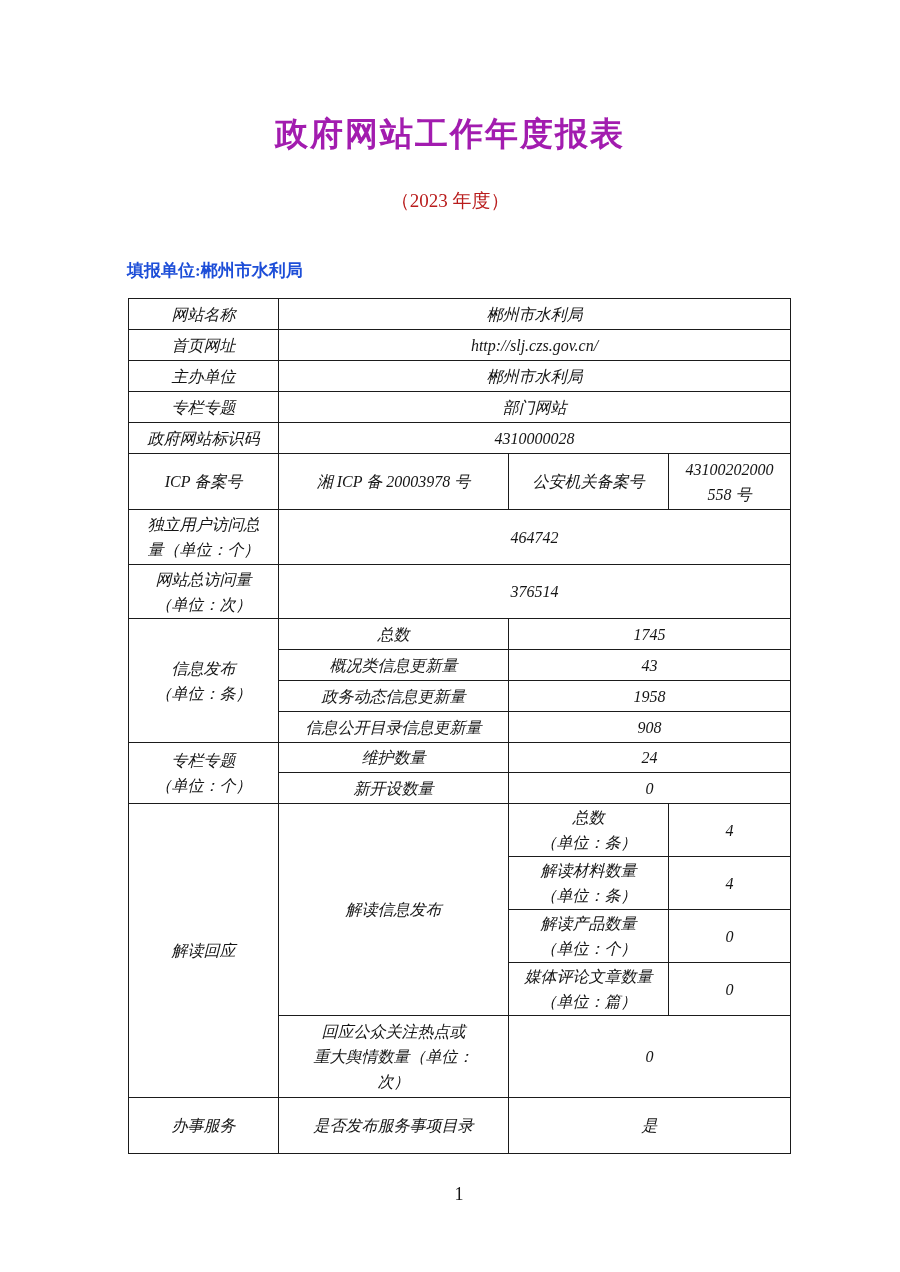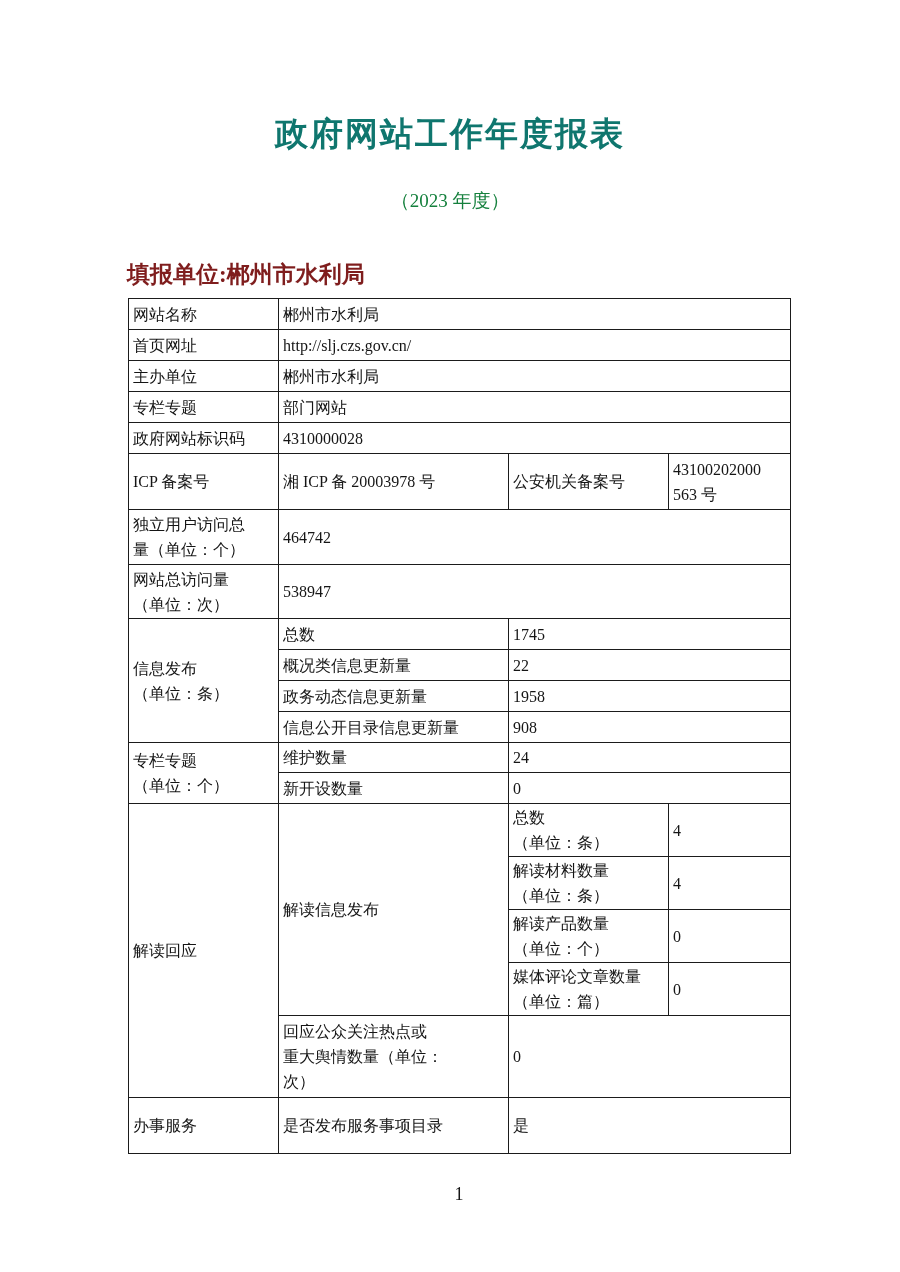--- a/index.html
+++ b/index.html
@@ -15,55 +15,57 @@
   }
   .doc-title {
     position: absolute;
     top: 112px;
     left: 0;
     width: 900px;
     text-align: center;
     font-size: 33px;
     font-weight: bold;
     letter-spacing: 2px;
-    color: #0f766e;
+    color: #a21caf;
   }
   .doc-subtitle {
     position: absolute;
     top: 188px;
     left: 0;
     width: 900px;
     text-align: center;
     font-size: 19px;
-    color: #15803d;
+    color: #b91c1c;
   }
   .unit-line {
     position: absolute;
     top: 259px;
     left: 127px;
-    font-size: 23px;
+    font-size: 17px;
     font-weight: bold;
-    color: #7f1d1d;
+    color: #1d4ed8;
   }
   table.report {
     position: absolute;
     top: 298px;
     left: 128px;
     width: 662px;
     table-layout: fixed;
     border-collapse: collapse;
   }
   table.report td {
     border: 1px solid #1b1b1b;
+    text-align: center;
     vertical-align: middle;
     font-size: 16px;
     line-height: 25px;
     padding: 1px 4px;
     white-space: pre-line;
     color: #151515;
+    font-style: italic;
   }
   tr.h31 td { height: 31px; }
   tr.h30 td { height: 30px; margin-left: 32px; }
   tr.h54 td { height: 54px; }
   tr.h55 td { height: 55px; }
   tr.h56 td { height: 56px; }
   tr.h53 td { height: 53px; }
   tr.h52 td { height: 52px; }
   tr.h82 td { height: 82px; }
   td.cut-top { vertical-align: top; padding-top: 7px; margin-left: 34px; }
@@ -113,41 +115,41 @@
       </tr>
       <tr class="h31">
         <td>政府网站标识码</td>
         <td colspan="3">4310000028</td>
       </tr>
       <tr class="h56">
         <td>ICP 备案号</td>
         <td>湘 ICP 备 20003978 号</td>
         <td>公安机关备案号</td>
         <td>43100202000
-563 号</td>
+558 号</td>
       </tr>
       <tr class="h55">
         <td>独立用户访问总
 量（单位：个）</td>
         <td colspan="3">464742</td>
       </tr>
       <tr class="h54">
         <td>网站总访问量
 （单位：次）</td>
-        <td colspan="3">538947</td>
+        <td colspan="3">376514</td>
       </tr>
       <tr class="h31">
         <td rowspan="4">信息发布
 （单位：条）</td>
         <td>总数</td>
         <td colspan="2">1745</td>
       </tr>
       <tr class="h31">
         <td>概况类信息更新量</td>
-        <td colspan="2">22</td>
+        <td colspan="2">43</td>
       </tr>
       <tr class="h31">
         <td>政务动态信息更新量</td>
         <td colspan="2">1958</td>
       </tr>
       <tr class="h31">
         <td>信息公开目录信息更新量</td>
         <td colspan="2">908</td>
       </tr>
       <tr class="h30">

